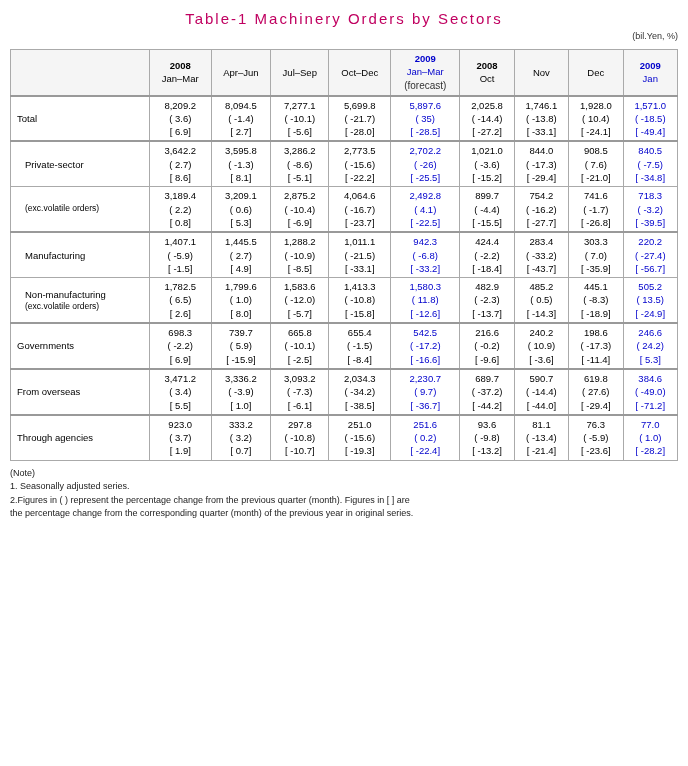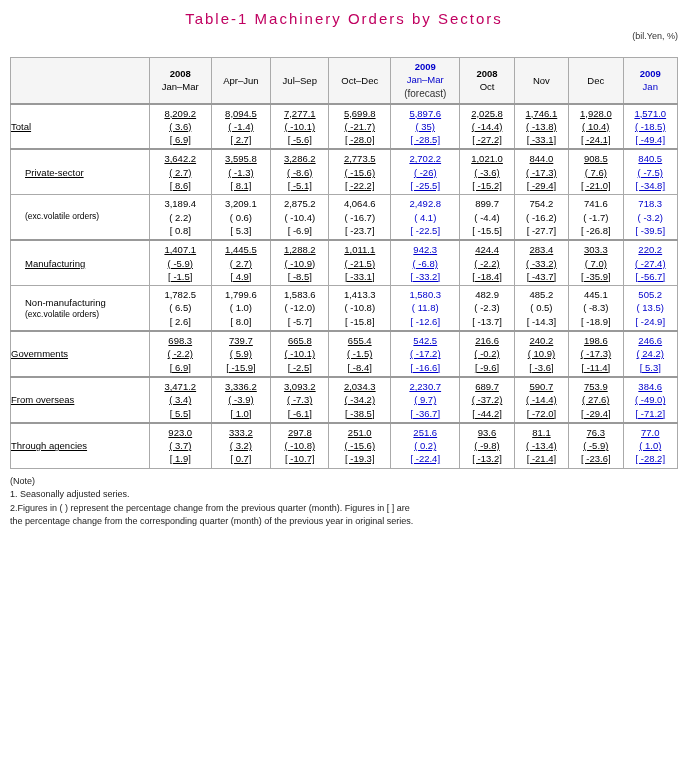--- a/index.html
+++ b/index.html
@@ -15,21 +15,21 @@
       color: #c00060;
       font-size: 15px;
       font-weight: normal;
       margin-bottom: 4px;
       letter-spacing: 2px;
     }
     .unit {
       text-align: right;
       font-size: 9px;
       color: #333;
-      margin-bottom: 16px;
+      margin-bottom: 8px;
     }
     table {
       border-collapse: collapse;
       width: 100%;
       font-size: 9.5px;
     }
     th, td {
       border: 1px solid #aaa;
       padding: 2px 3px;
       text-align: center;
@@ -37,41 +37,40 @@
       line-height: 1.4;
     }
     th {
       background: #f5f5f5;
       font-weight: normal;
     }
     .row-label {
       text-align: left;
       font-size: 9.5px;
       vertical-align: middle;
-      padding-left: 0;
+      padding-left: 6px;
     }
     .year-2009 {
       color: #0000cc;
     }
     .header-year {
       font-weight: bold;
     }
     .sub-label {
       font-size: 10px;
       color: #333;
     }
     .note-section {
       margin-top: 6px;
       font-size: 9px;
       line-height: 1.5;
       color: #222;
     }
     .section-divider td {
       border-top: 2px solid #999;
-      text-decoration: underline;
     }
     .indent {
       padding-left: 14px !important;
     }
   </style>
 </head>
 <body>
 
 <h1>Table-1  Machinery  Orders  by  Sectors</h1>
 <div class="unit">(bil.Yen, %)</div>
@@ -436,24 +435,24 @@
           <div>[ -36.7]</div>
         </td>
         <td>
           <div>689.7</div>
           <div>( -37.2)</div>
           <div>[ -44.2]</div>
         </td>
         <td>
           <div>590.7</div>
           <div>( -14.4)</div>
-          <div>[ -72.0]</div>
-        </td>
-        <td>
-          <div>753.9</div>
+          <div>[ -44.0]</div>
+        </td>
+        <td>
+          <div>619.8</div>
           <div>( 27.6)</div>
           <div>[ -29.4]</div>
         </td>
         <td class="year-2009">
           <div>384.6</div>
           <div>( -49.0)</div>
           <div>[ -71.2]</div>
         </td>
       </tr>
       <tr class="section-divider">

